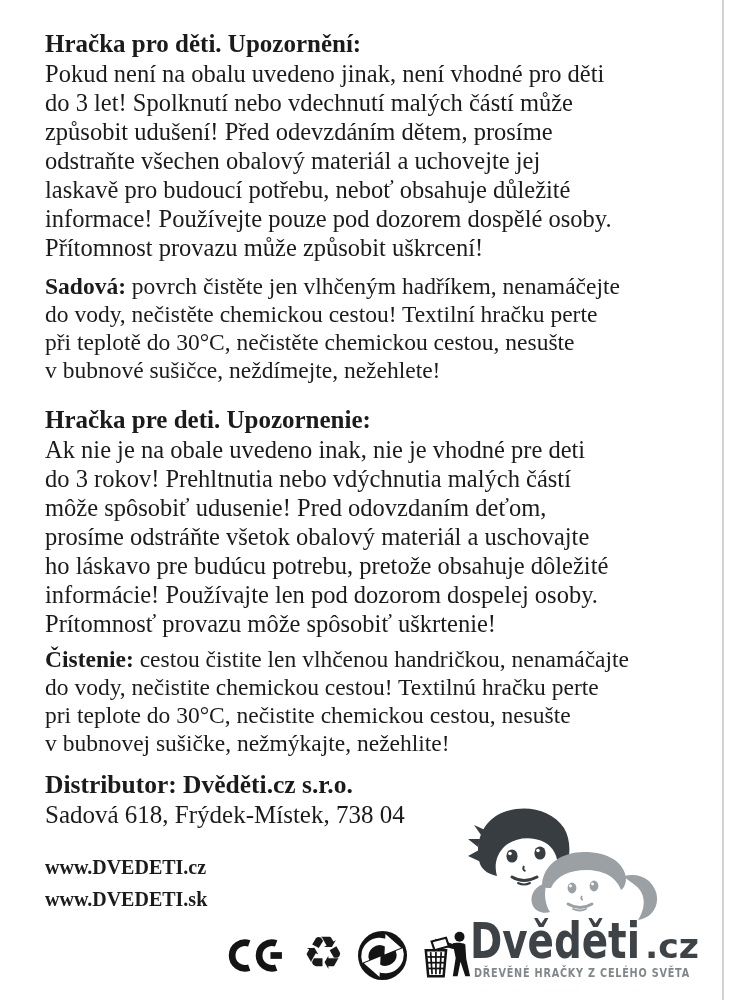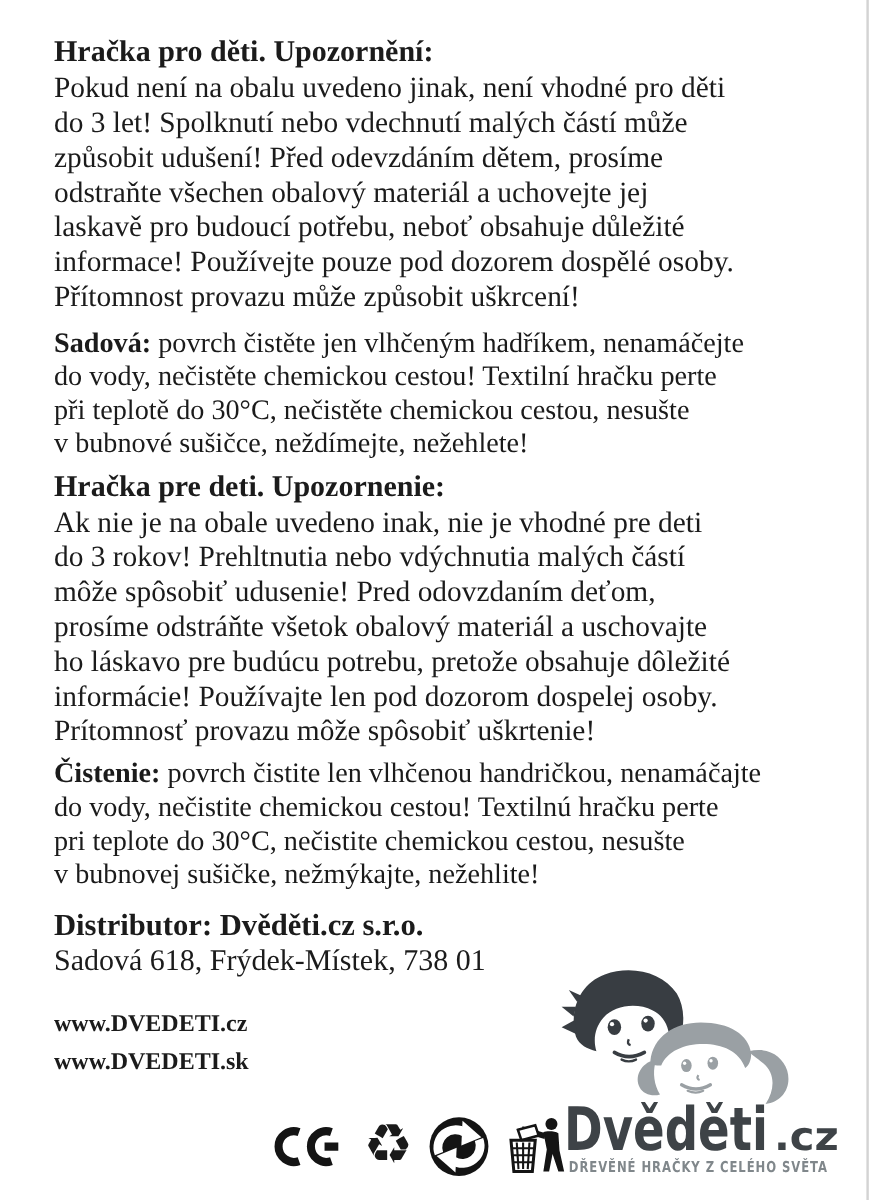--- a/index.html
+++ b/index.html
@@ -10,21 +10,21 @@
     font-family:"Liberation Serif", serif;
     color:#1b1b1b;
     overflow:hidden;
   }
   .content{position:absolute;left:45px;top:30px;width:630px;}
   .h{font-weight:bold;font-size:25px;line-height:27px;}
   .lines{display:block;white-space:pre-line;}
   .body-text{font-size:24.5px;line-height:29px;margin-top:2px;}
   .cleaning{font-size:23.5px;line-height:28px;margin-top:10px;}
   .cleaning .b{font-weight:bold;}
-  .sk-head{margin-top:8px;}
+  .sk-head{margin-top:22px;}
   .sk-body{margin-top:2px;}
   .sk-cleaning{margin-top:7px;}
   .distributor{margin-top:13px;font-size:25px;line-height:30px;}
   .distributor .b{font-weight:bold;font-size:25.5px;}
   .www{margin-top:26px;font-weight:bold;font-size:20px;line-height:22px;}
   .www div + div{margin-top:10px;}
   .symbols-row{
     position:absolute;left:228px;top:929px;
     display:flex;align-items:center;gap:13px;height:52px;
   }
@@ -67,29 +67,29 @@
       <div class="lines body-text sk-body">Ak nie je na obale uvedeno inak, nie je vhodné pre deti
 do 3 rokov! Prehltnutia nebo vdýchnutia malých částí
 môže spôsobiť udusenie! Pred odovzdaním deťom,
 prosíme odstráňte všetok obalový materiál a uschovajte
 ho láskavo pre budúcu potrebu, pretože obsahuje dôležité
 informácie! Používajte len pod dozorom dospelej osoby.
 Prítomnosť provazu môže spôsobiť uškrtenie!</div>
     </section>
 
     <section class="cleaning sk-cleaning">
-      <span class="b">Čistenie:</span><span> povrch čistite len vlhčenou handričkou, nenamáčajte</span>
+      <span class="b">Čistenie:</span><span> cestou čistite len vlhčenou handričkou, nenamáčajte</span>
       <span class="lines">do vody, nečistite chemickou cestou! Textilnú hračku perte
 pri teplote do 30°C, nečistite chemickou cestou, nesušte
 v bubnovej sušičke, nežmýkajte, nežehlite!</span>
     </section>
 
     <section class="distributor">
       <div class="b">Distributor: Dvěděti.cz s.r.o.</div>
-      <div>Sadová 618, Frýdek-Místek, 738 01</div>
+      <div>Sadová 618, Frýdek-Místek, 738 04</div>
     </section>
 
     <div class="www">
       <div>www.DVEDETI.cz</div>
       <div>www.DVEDETI.sk</div>
     </div>
 
   </div>
 
   <div class="symbols-row">

